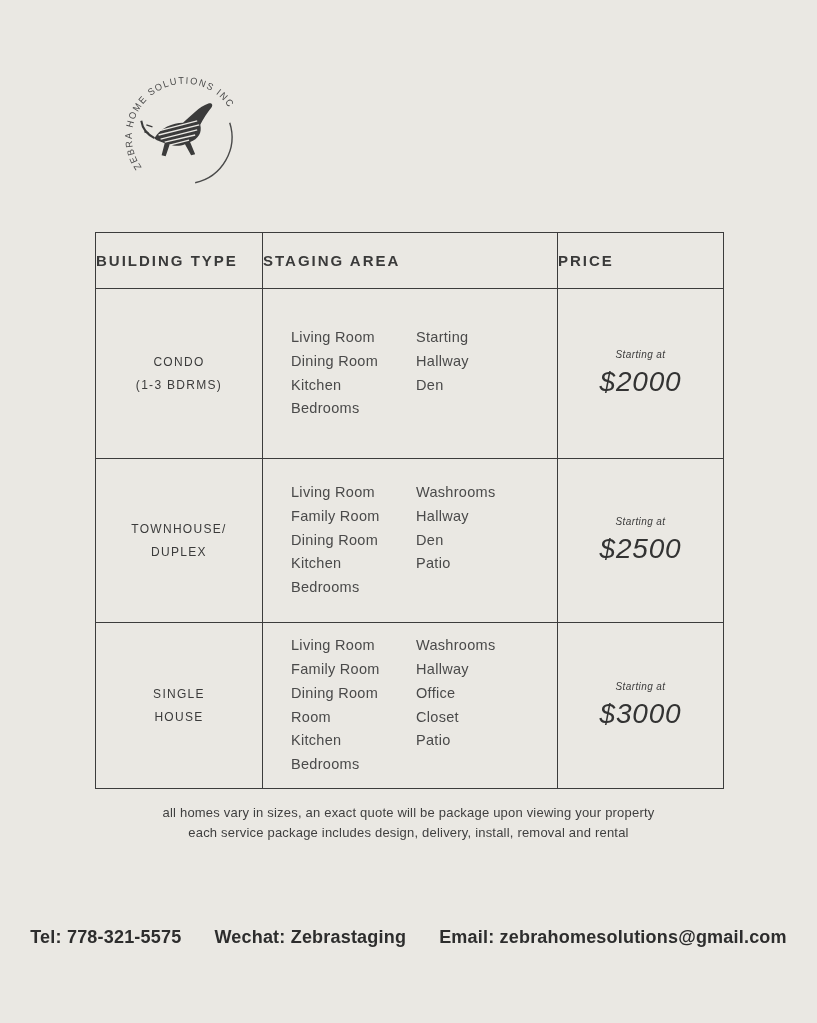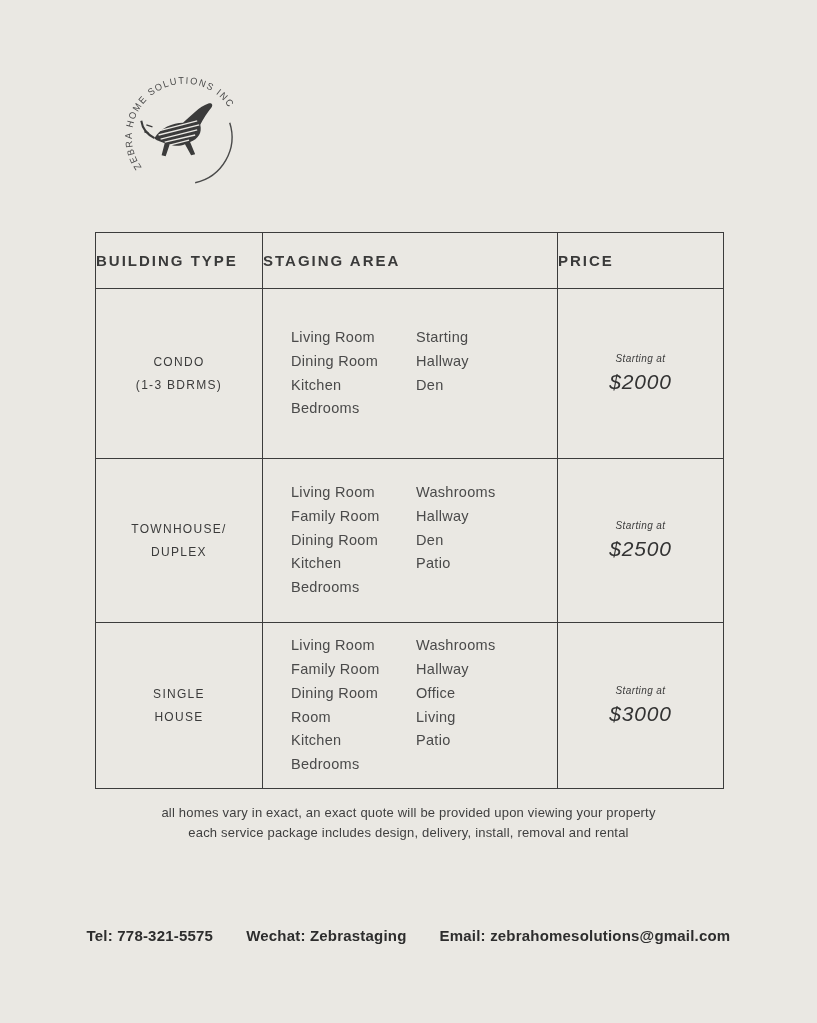--- a/index.html
+++ b/index.html
@@ -59,34 +59,34 @@
   }
   td.areas { padding-left:28px; }
   .area-cols { display:flex; }
   .area-cols ul { list-style:none; width:125px; }
   .area-cols ul.second { width:auto; }
   .area-cols li {
     font-size:14.5px; line-height:23.7px; color:#4a4a4a; letter-spacing:.3px;
   }
   td.price { text-align:center;font-style:italic; }
   .starting { font-size:10px; color:#3b3b3b; letter-spacing:.4px; }
-  .amount { font-size:21px; color:#333; letter-spacing:.8px; margin-top:6px; }
+  .amount { font-size:28px; color:#333; letter-spacing:.8px; margin-top:6px; }
 
   
   .notes {
     position:absolute; left:0; right:0; top:803px;
     text-align:center; font-size:13px; line-height:20px; color:#3f3f3f;
     letter-spacing:.2px;
   }
 
   
   .contact {
     position:absolute; left:0; right:0; top:927px;
     display:flex; justify-content:center; gap:33px;
-    font-size:15px; font-weight:700; color:#2d2d2d; letter-spacing:.2px;
+    font-size:18px; font-weight:700; color:#2d2d2d; letter-spacing:.2px;
   }
 
   
   .logo svg { width:100%; height:100%; }
 </style>
 </head>
 <body>
 
 <div class="page">
 
@@ -192,35 +192,35 @@
               <li>Family Room</li>
               <li>Dining Room</li>
               <li>Room</li>
               <li>Kitchen</li>
               <li>Bedrooms</li>
             </ul>
             <ul class="second">
               <li>Washrooms</li>
               <li>Hallway</li>
               <li>Office</li>
-              <li>Living</li>
+              <li>Closet</li>
               <li>Patio</li>
             </ul>
           </div>
         </td>
         <td class="price">
           <div class="starting">Starting at</div>
           <div class="amount">$3000</div>
         </td>
       </tr>
     </tbody>
   </table>
 
   <div class="notes">
-    <p>all homes vary in exact, an exact quote will be provided upon viewing your property</p>
+    <p>all homes vary in sizes, an exact quote will be package upon viewing your property</p>
     <p>each service package includes design, delivery, install, removal and rental</p>
   </div>
 
   <div class="contact">
     <span>Tel: 778-321-5575</span>
     <span>Wechat: Zebrastaging</span>
     <span>Email: zebrahomesolutions@gmail.com</span>
   </div>
 
 </div>

